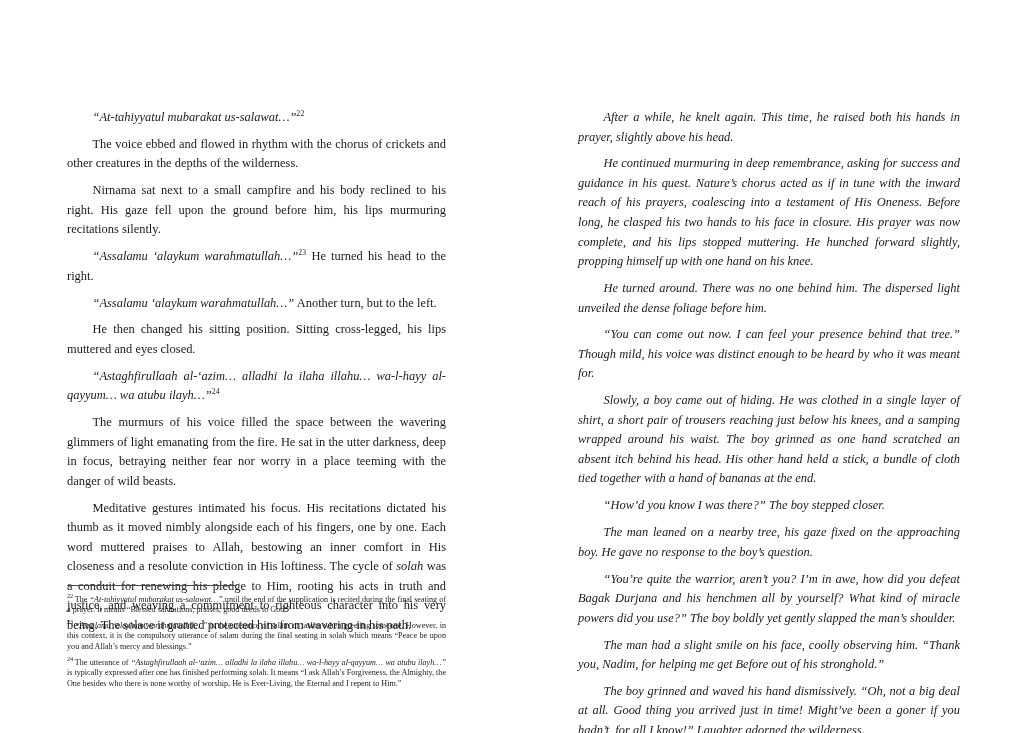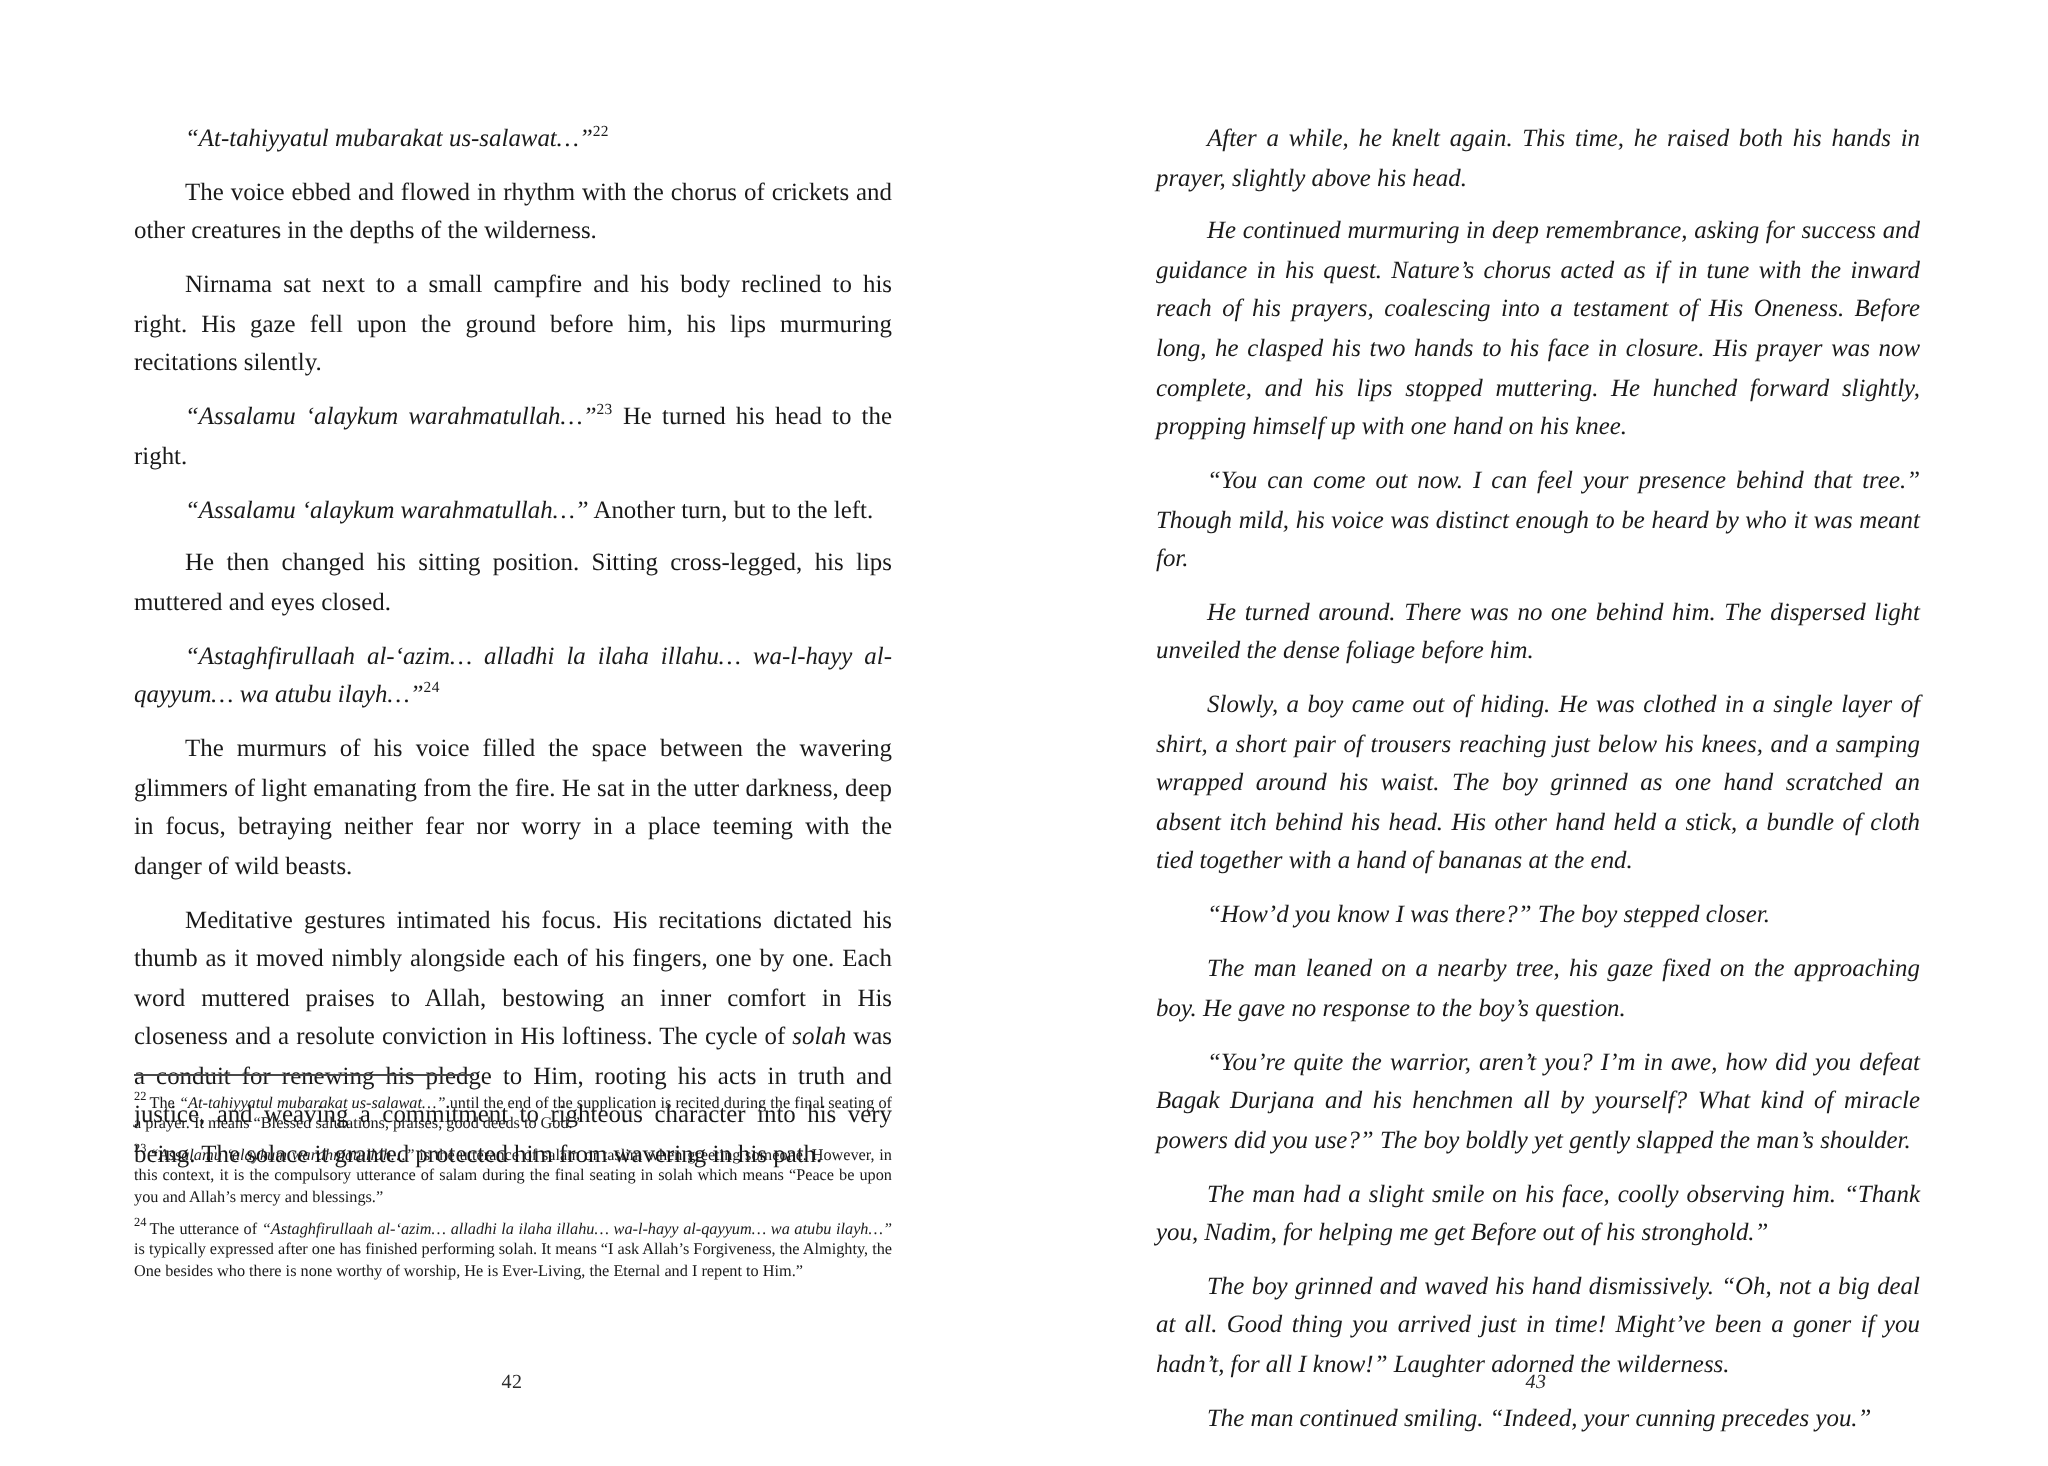--- a/index.html
+++ b/index.html
@@ -18,20 +18,21 @@
     position: relative;
     width: 1024px;
     height: 733px;
     display: flex;
   }
   .page {
     position: relative;
     width: 512px;
     height: 637px;
     box-sizing: border-box;
+    margin-top: 48px;
   }
   .page-left   { padding: 60px 66px 0 67px; }
   .page-right  { padding: 60px 64px 0 66px; font-style: italic; }
 
   .col {
     position: relative;
   }
 
   p.para {
     margin: 0 0 0 0;
@@ -129,22 +130,22 @@
     </div>
 
     <div class="folio">42</div>
   </div>
 
   <div class="page page-right">
     <div class="col">
       <div id="right-body">
           <p class="para"><span>After a while, he knelt again. This time, he raised both his hands in prayer, slightly above his head.</span></p>
           <p class="para"><span>He continued murmuring in deep remembrance, asking for success and guidance in his quest. Nature’s chorus acted as if in tune with the inward reach of his prayers, coalescing into a testament of His Oneness. Before long, he clasped his two hands to his face in closure. His prayer was now complete, and his lips stopped muttering. He hunched forward slightly, propping himself up with one hand on his knee.</span></p>
+          <p class="para"><span>He turned around. There was no one behind him. The dispersed light unveiled the dense foliage before him.</span></p>
           <p class="para"><span>“You can come out now. I can feel your presence behind that tree.” Though mild, his voice was distinct enough to be heard by who it was meant for.</span></p>
-          <p class="para"><span>He turned around. There was no one behind him. The dispersed light unveiled the dense foliage before him.</span></p>
           <p class="para"><span>Slowly, a boy came out of hiding. He was clothed in a single layer of shirt, a short pair of trousers reaching just below his knees, and a samping wrapped around his waist. The boy grinned as one hand scratched an absent itch behind his head. His other hand held a stick, a bundle of cloth tied together with a hand of bananas at the end.</span></p>
           <p class="para"><span>“How’d you know I was there?” The boy stepped closer.</span></p>
           <p class="para"><span>The man leaned on a nearby tree, his gaze fixed on the approaching boy. He gave no response to the boy’s question.</span></p>
           <p class="para"><span>“You’re quite the warrior, aren’t you? I’m in awe, how did you defeat Bagak Durjana and his henchmen all by yourself? What kind of miracle powers did you use?” The boy boldly yet gently slapped the man’s shoulder.</span></p>
           <p class="para"><span>The man had a slight smile on his face, coolly observing him. “Thank you, Nadim, for helping me get Before out of his stronghold.”</span></p>
           <p class="para"><span>The boy grinned and waved his hand dismissively. “Oh, not a big deal at all. Good thing you arrived just in time! Might’ve been a goner if you hadn’t, for all I know!” Laughter adorned the wilderness.</span></p>
           <p class="para"><span>The man continued smiling. “Indeed, your cunning precedes you.”</span></p>
         </div>
     </div>
 

